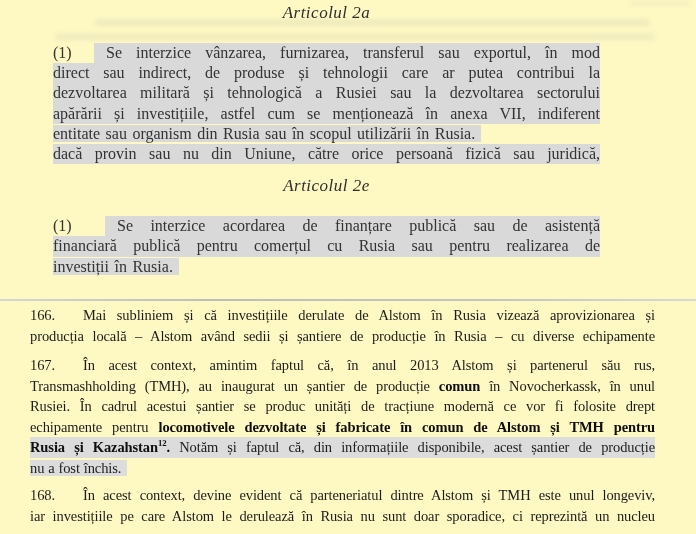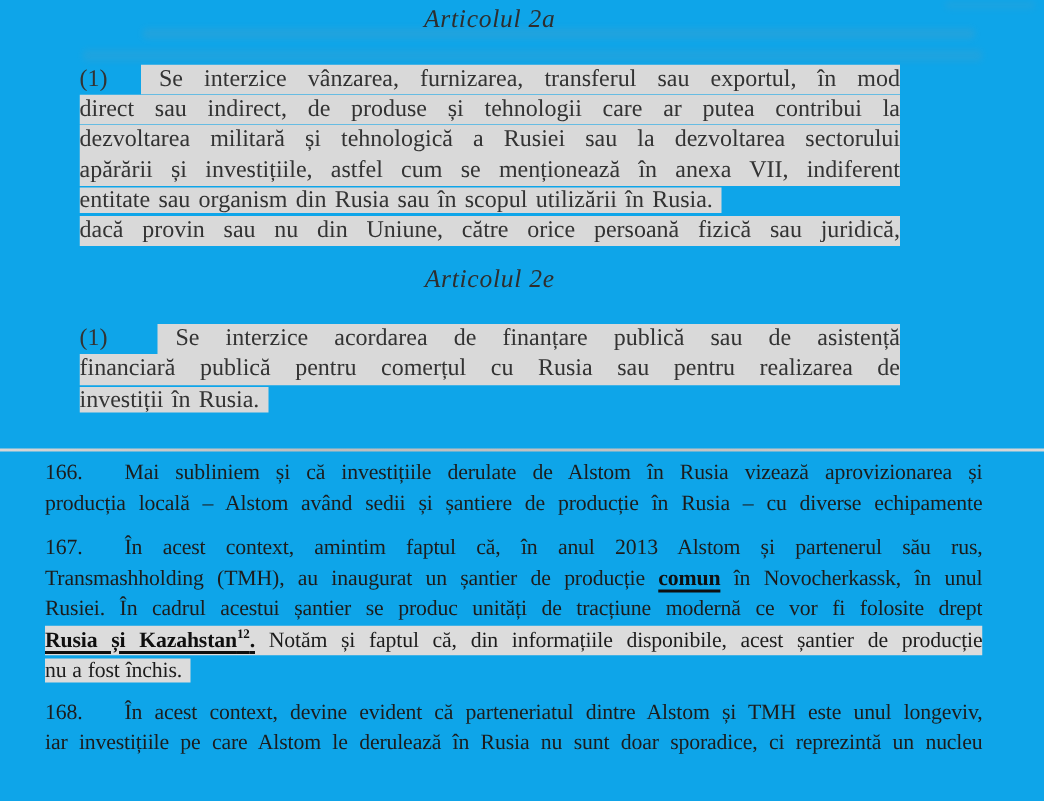--- a/index.html
+++ b/index.html
@@ -1,19 +1,19 @@
 <!DOCTYPE html>
 <html><head>
 <meta charset="utf-8">
 <style>
   html,body{margin:0;padding:0;background:#ffffff;}
   .page{
     position:relative;
     width:696px;height:534px;
-    background:#0ea5e9;
+    background:#fef9c3;
     overflow:hidden;
     font-family:"Liberation Serif","DejaVu Serif",serif;
     color:#1e1e1e;
   }
 
   
   .quote-section{
     position:absolute;left:53px;top:0;width:547px;
     font-size:16px;color:#333;
   }
@@ -61,21 +61,21 @@
   .bline{
     height:20.5px;line-height:20.5px;
     overflow:hidden;
     word-spacing:.4px;
   }
   .bline.withprefix{display:flex;}
   .bline .prefix{flex:0 0 53px;}
   .bline .hlbg{background:#dcdcdc;}
 
   .seg.b{font-weight:bold;color:#0f0f0f;}
-  .seg.u{text-decoration:underline;text-decoration-thickness:1.6px;text-underline-offset:3px;}
+  .seg.u{text-decoration-thickness:1.6px;text-underline-offset:3px;}
   sup{font-size:.6em;line-height:0;vertical-align:super;}
 
   
   .ghost{
     position:absolute;
     background:rgba(150,150,150,.26);
     filter:blur(2px);
     border-radius:3px;
   }
   .g1{left:95px;top:19px;width:555px;height:7px;opacity:.55;}
@@ -141,20 +141,23 @@
           <span class="prefix">167.</span>
           <span class="ltext block"><span class="seg">În acest context, amintim faptul că, în anul 2013 Alstom și partenerul său rus,</span></span>
         </div>
         <div class="bline just">
           <span class="ltext block"><span class="seg">Transmashholding (TMH), au inaugurat un șantier de producție </span><span class="seg b u">comun</span><span class="seg"> în Novocherkassk, în unul</span></span>
         </div>
         <div class="bline just">
           <span class="ltext block"><span class="seg">Rusiei. În cadrul acestui șantier se produc unități de tracțiune modernă ce vor fi folosite drept</span></span>
         </div>
         <div class="bline just">
+          <span class="ltext block"><span class="seg">echipamente pentru </span><span class="seg b u">locomotivele dezvoltate și fabricate în comun de Alstom și TMH pentru</span></span>
+        </div>
+        <div class="bline just">
           <span class="ltext block hlbg"><span class="seg b u">Rusia și Kazahstan</span><span class="seg b u"><sup>12</sup></span><span class="seg b u">.</span><span class="seg"> Notăm și faptul că, din informațiile disponibile, acest șantier de producție</span></span>
         </div>
         <div class="bline"><span class="ltext inline hlbg"><span class="seg">nu a fost închis.</span></span></div>
       </div>
       <div class="para para168">
         <div class="bline just withprefix first">
           <span class="prefix">168.</span>
           <span class="ltext block"><span class="seg">În acest context, devine evident că parteneriatul dintre Alstom și TMH este unul longeviv,</span></span>
         </div>
         <div class="bline just">

